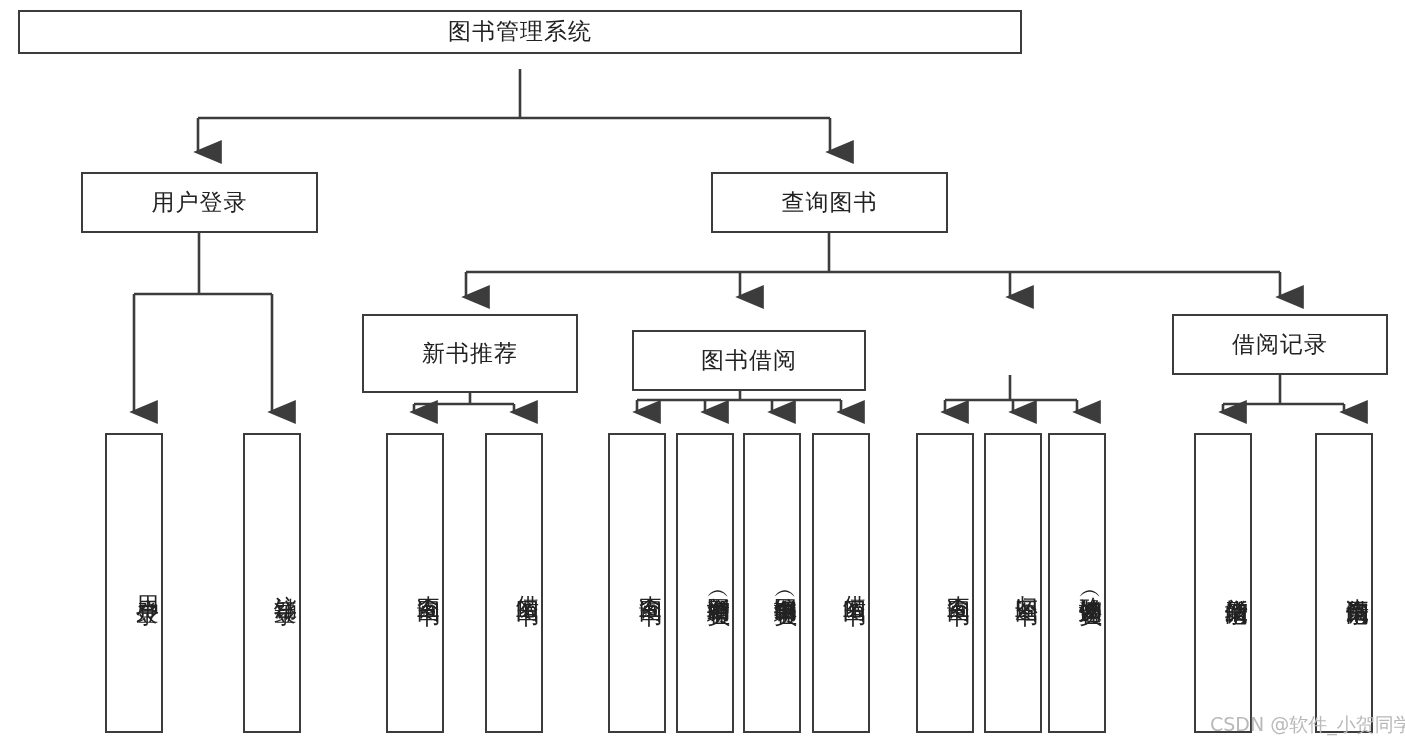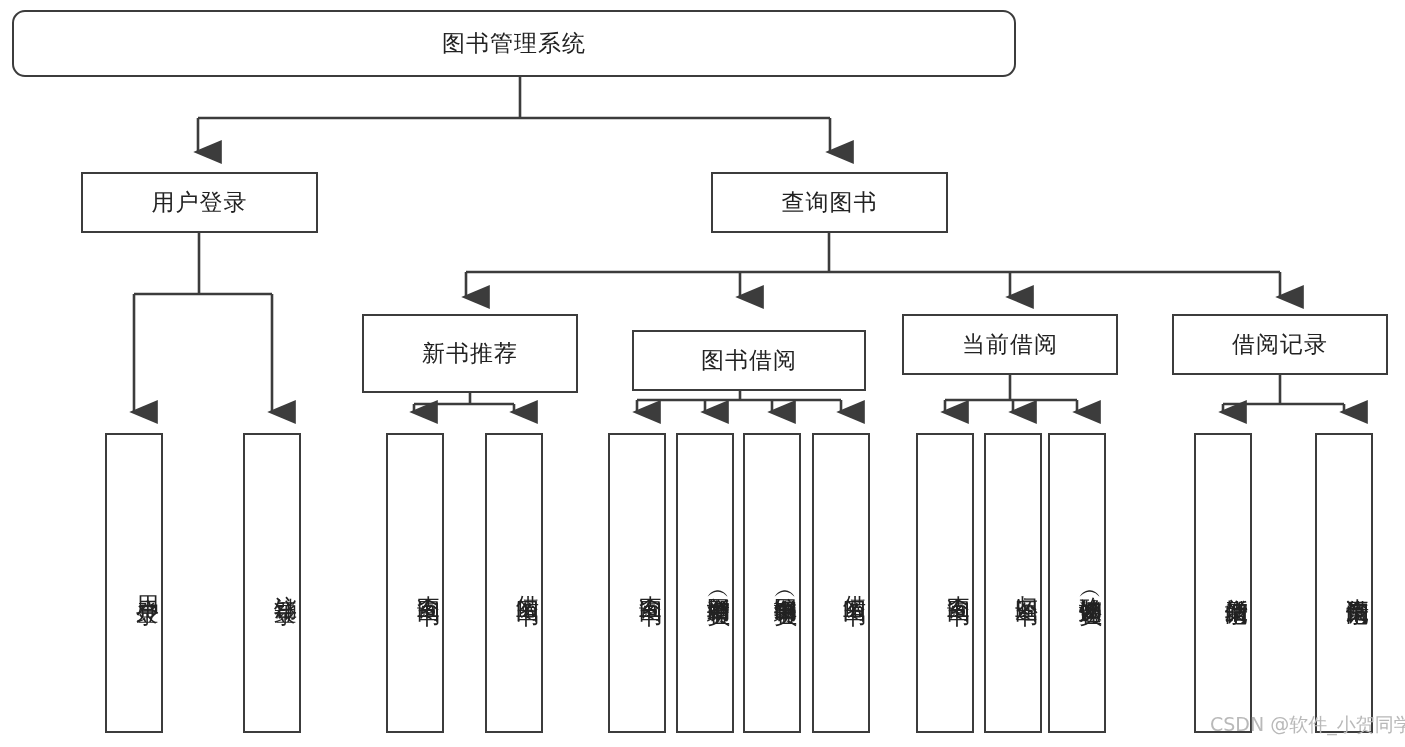--- a/index.html
+++ b/index.html
@@ -119,39 +119,36 @@
       <path d="M 1013 400 L 1013 412" marker-end="url(#arrow)"></path>
       <path d="M 1077 400 L 1077 412" marker-end="url(#arrow)"></path>
 
       <path d="M 1280 375 L 1280 404"></path>
       <path d="M 1223 404 L 1344 404"></path>
       <path d="M 1223 404 L 1223 412" marker-end="url(#arrow)"></path>
       <path d="M 1344 404 L 1344 412" marker-end="url(#arrow)"></path>
     </g>
   </svg>
 
-  <div class="node h" style="left:12px; top:10px; width:1004px; height:67px;border-radius:13px;">
+  <div class="node h" style="left:18px; top:10px; width:1004px; height:44px;">
     <span>图书管理系统</span>
   </div>
 
   <div class="node h" style="left:81px; top:172px; width:237px; height:61px;">
     <span>用户登录</span>
   </div>
   <div class="node h" style="left:711px; top:172px; width:237px; height:61px;">
     <span>查询图书</span>
   </div>
 
   <div class="node h" style="left:362px; top:314px; width:216px; height:79px;">
     <span>新书推荐</span>
   </div>
   <div class="node h" style="left:632px; top:330px; width:234px; height:61px;justify-content:center;">
     <span>图书借阅</span>
-  </div>
-  <div class="node h" style="left:902px; top:314px; width:216px; height:61px;">
-    <span>当前借阅</span>
   </div>
   <div class="node h" style="left:1172px; top:314px; width:216px; height:61px;">
     <span>借阅记录</span>
   </div>
 
   <div class="node v" style="left:105px; top:433px; width:58px; height:300px;">
     <span class="vtext">用户登录</span>
   </div>
   <div class="node v" style="left:243px; top:433px; width:58px; height:300px;">
     <span class="vtext">注销登录</span>

